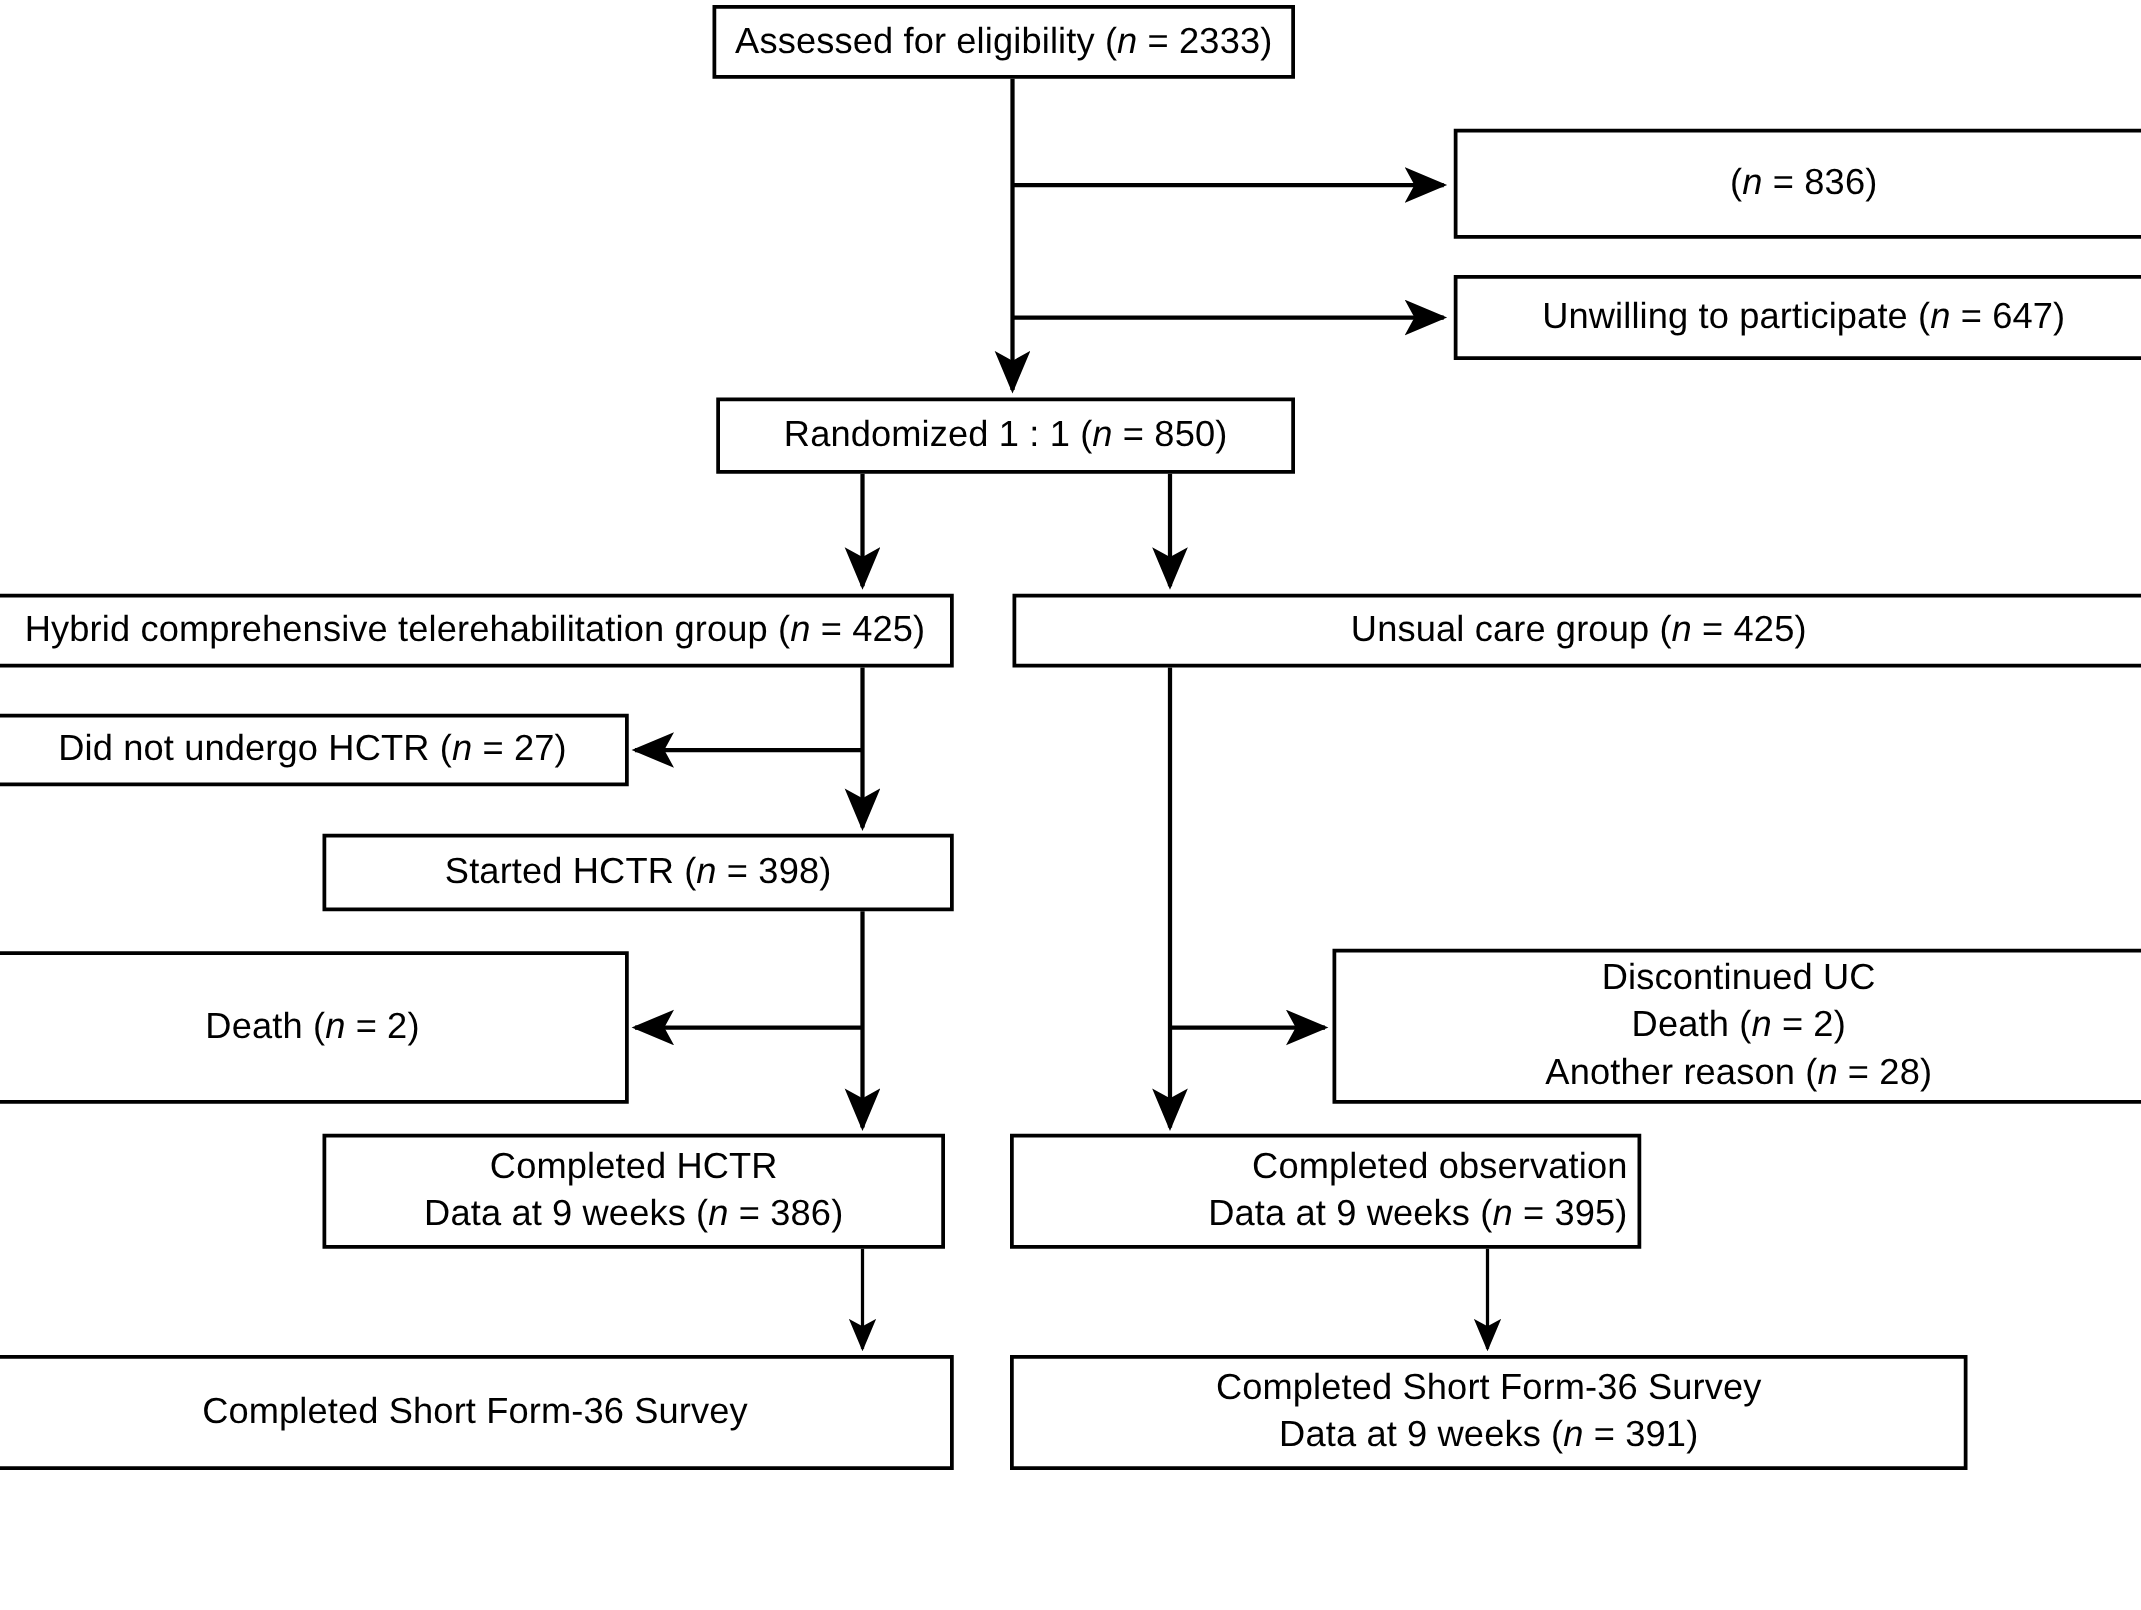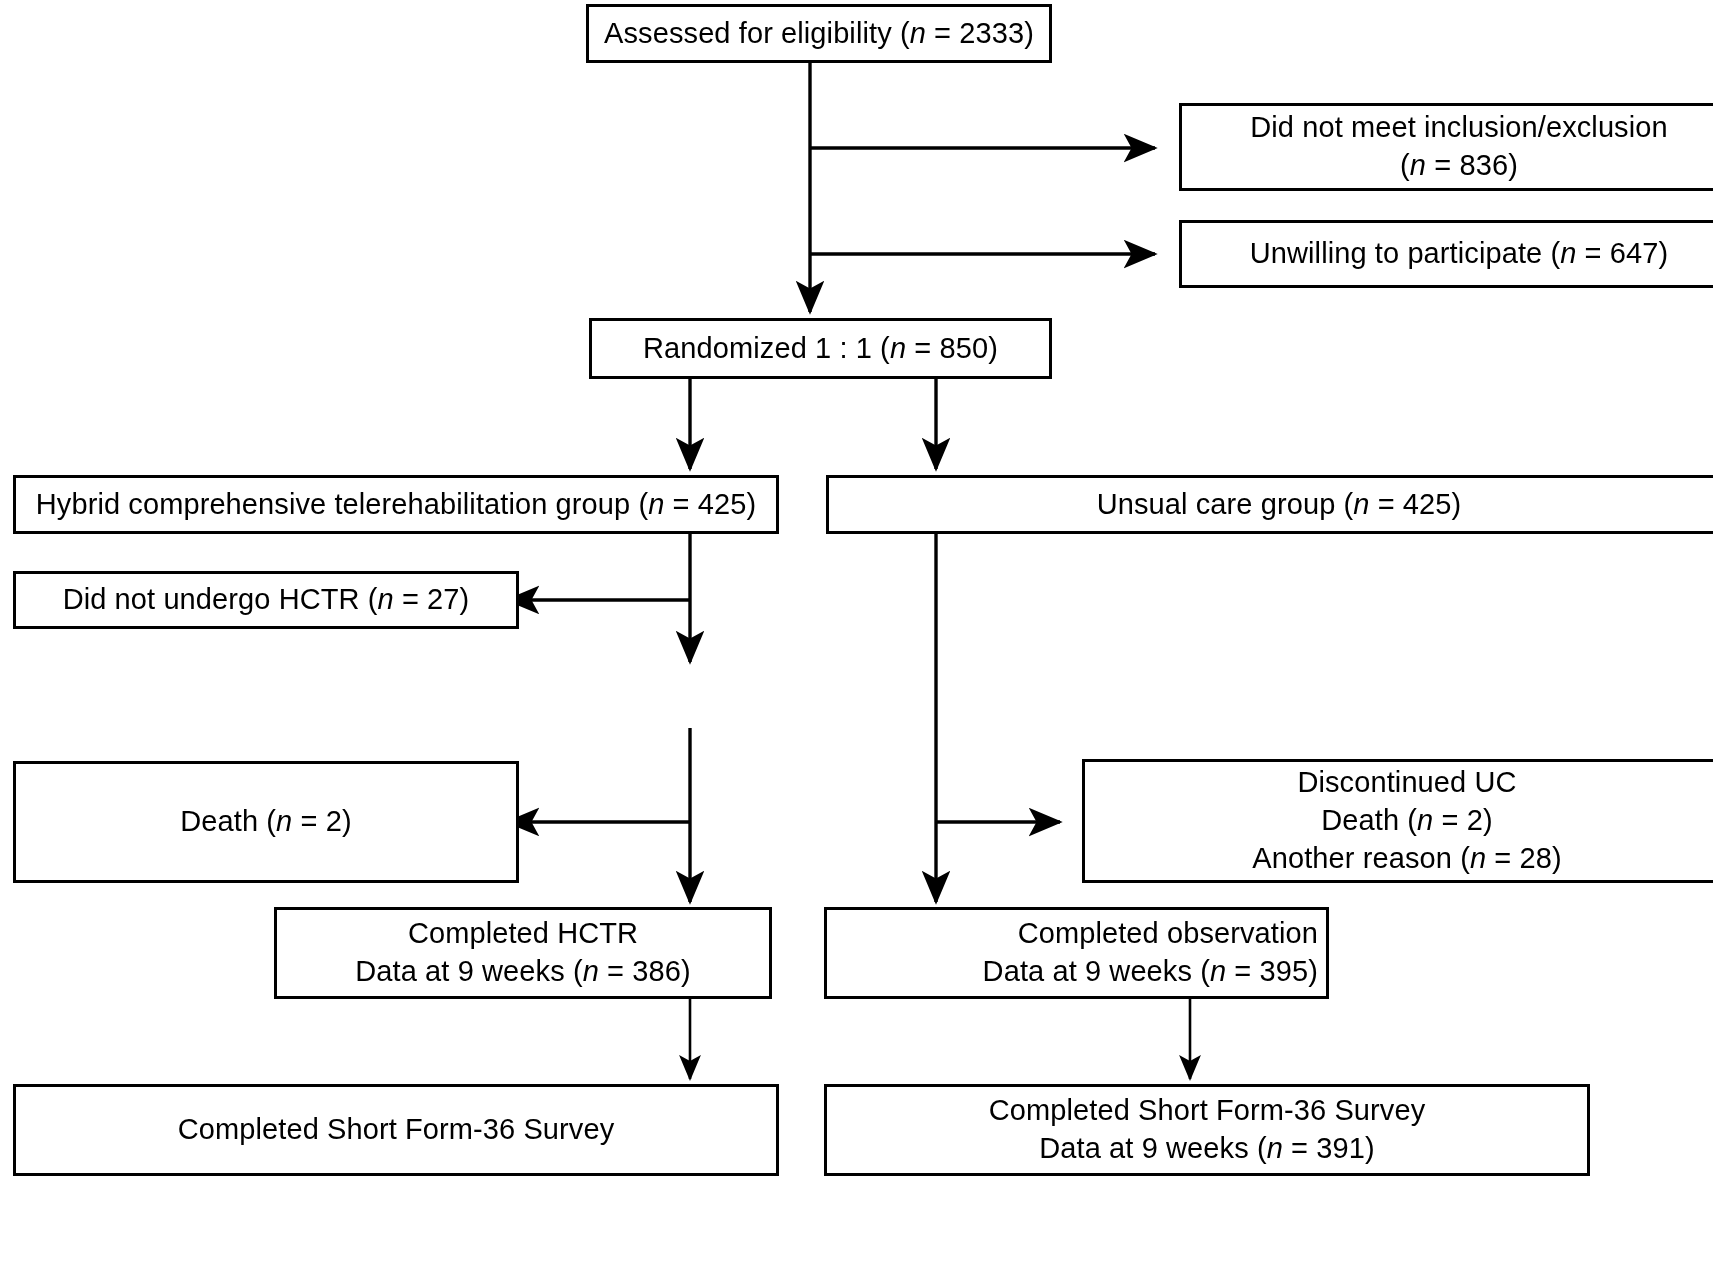--- a/index.html
+++ b/index.html
@@ -13,21 +13,20 @@
     display:flex;
     flex-direction:column;
     align-items:center;
     justify-content:center;
     text-align:center;
     font-size:29px;
     line-height:1.30;
     letter-spacing:0.1px;
     z-index:3;
     padding:2px 8px;
-    margin-left:16px;
   }
   .box .ln{display:block;white-space:nowrap;}
   .it{font-style:italic;}
   svg#wires{position:absolute;left:0;top:0;width:1713px;height:1288px;z-index:1;}
 </style>
 </head>
 <body>
 
 <div id="canvas">
 
@@ -61,21 +60,20 @@
 
       <path d="M1190,998 L1190,1079" marker-end="url(#ar)" stroke-width="2.6"></path>
     </g>
   </svg>
 
   <div class="box" style="left:570px;top:4px;width:466px;height:59px;">
     <span class="ln">Assessed for eligibility (<span class="it">n</span> = 2333)</span>
   </div>
 
   <div class="box" style="left:1163px;top:103px;width:560px;height:88px;">
-    <span class="ln">Did not meet inclusion/exclusion</span>
     <span class="ln">(<span class="it">n</span> = 836)</span>
   </div>
 
   <div class="box" style="left:1163px;top:220px;width:560px;height:68px;">
     <span class="ln">Unwilling to participate (<span class="it">n</span> = 647)</span>
   </div>
 
   <div class="box" style="left:573px;top:318px;width:463px;height:61px;align-items:center;">
     <span class="ln">Randomized 1 : 1 (<span class="it">n</span> = 850)</span>
   </div>
@@ -85,20 +83,23 @@
   </div>
 
   <div class="box" style="left:810px;top:475px;width:906px;height:59px;">
     <span class="ln">Unsual care group (<span class="it">n</span> = 425)</span>
   </div>
 
   <div class="box" style="left:-3px;top:571px;width:506px;height:58px;">
     <span class="ln">Did not undergo HCTR (<span class="it">n</span> = 27)</span>
   </div>
 
+  <div class="box" style="left:258px;top:667px;width:505px;height:62px;">
+    <span class="ln">Started HCTR (<span class="it">n</span> = 398)</span>
+  </div>
 
   <div class="box" style="left:-3px;top:761px;width:506px;height:122px;">
     <span class="ln">Death (<span class="it">n</span> = 2)</span>
   </div>
 
   <div class="box" style="left:1066px;top:759px;width:650px;height:124px;">
     <span class="ln">Discontinued UC</span>
     <span class="ln">Death (<span class="it">n</span> = 2)</span>
     <span class="ln">Another reason (<span class="it">n</span> = 28)</span>
   </div>

